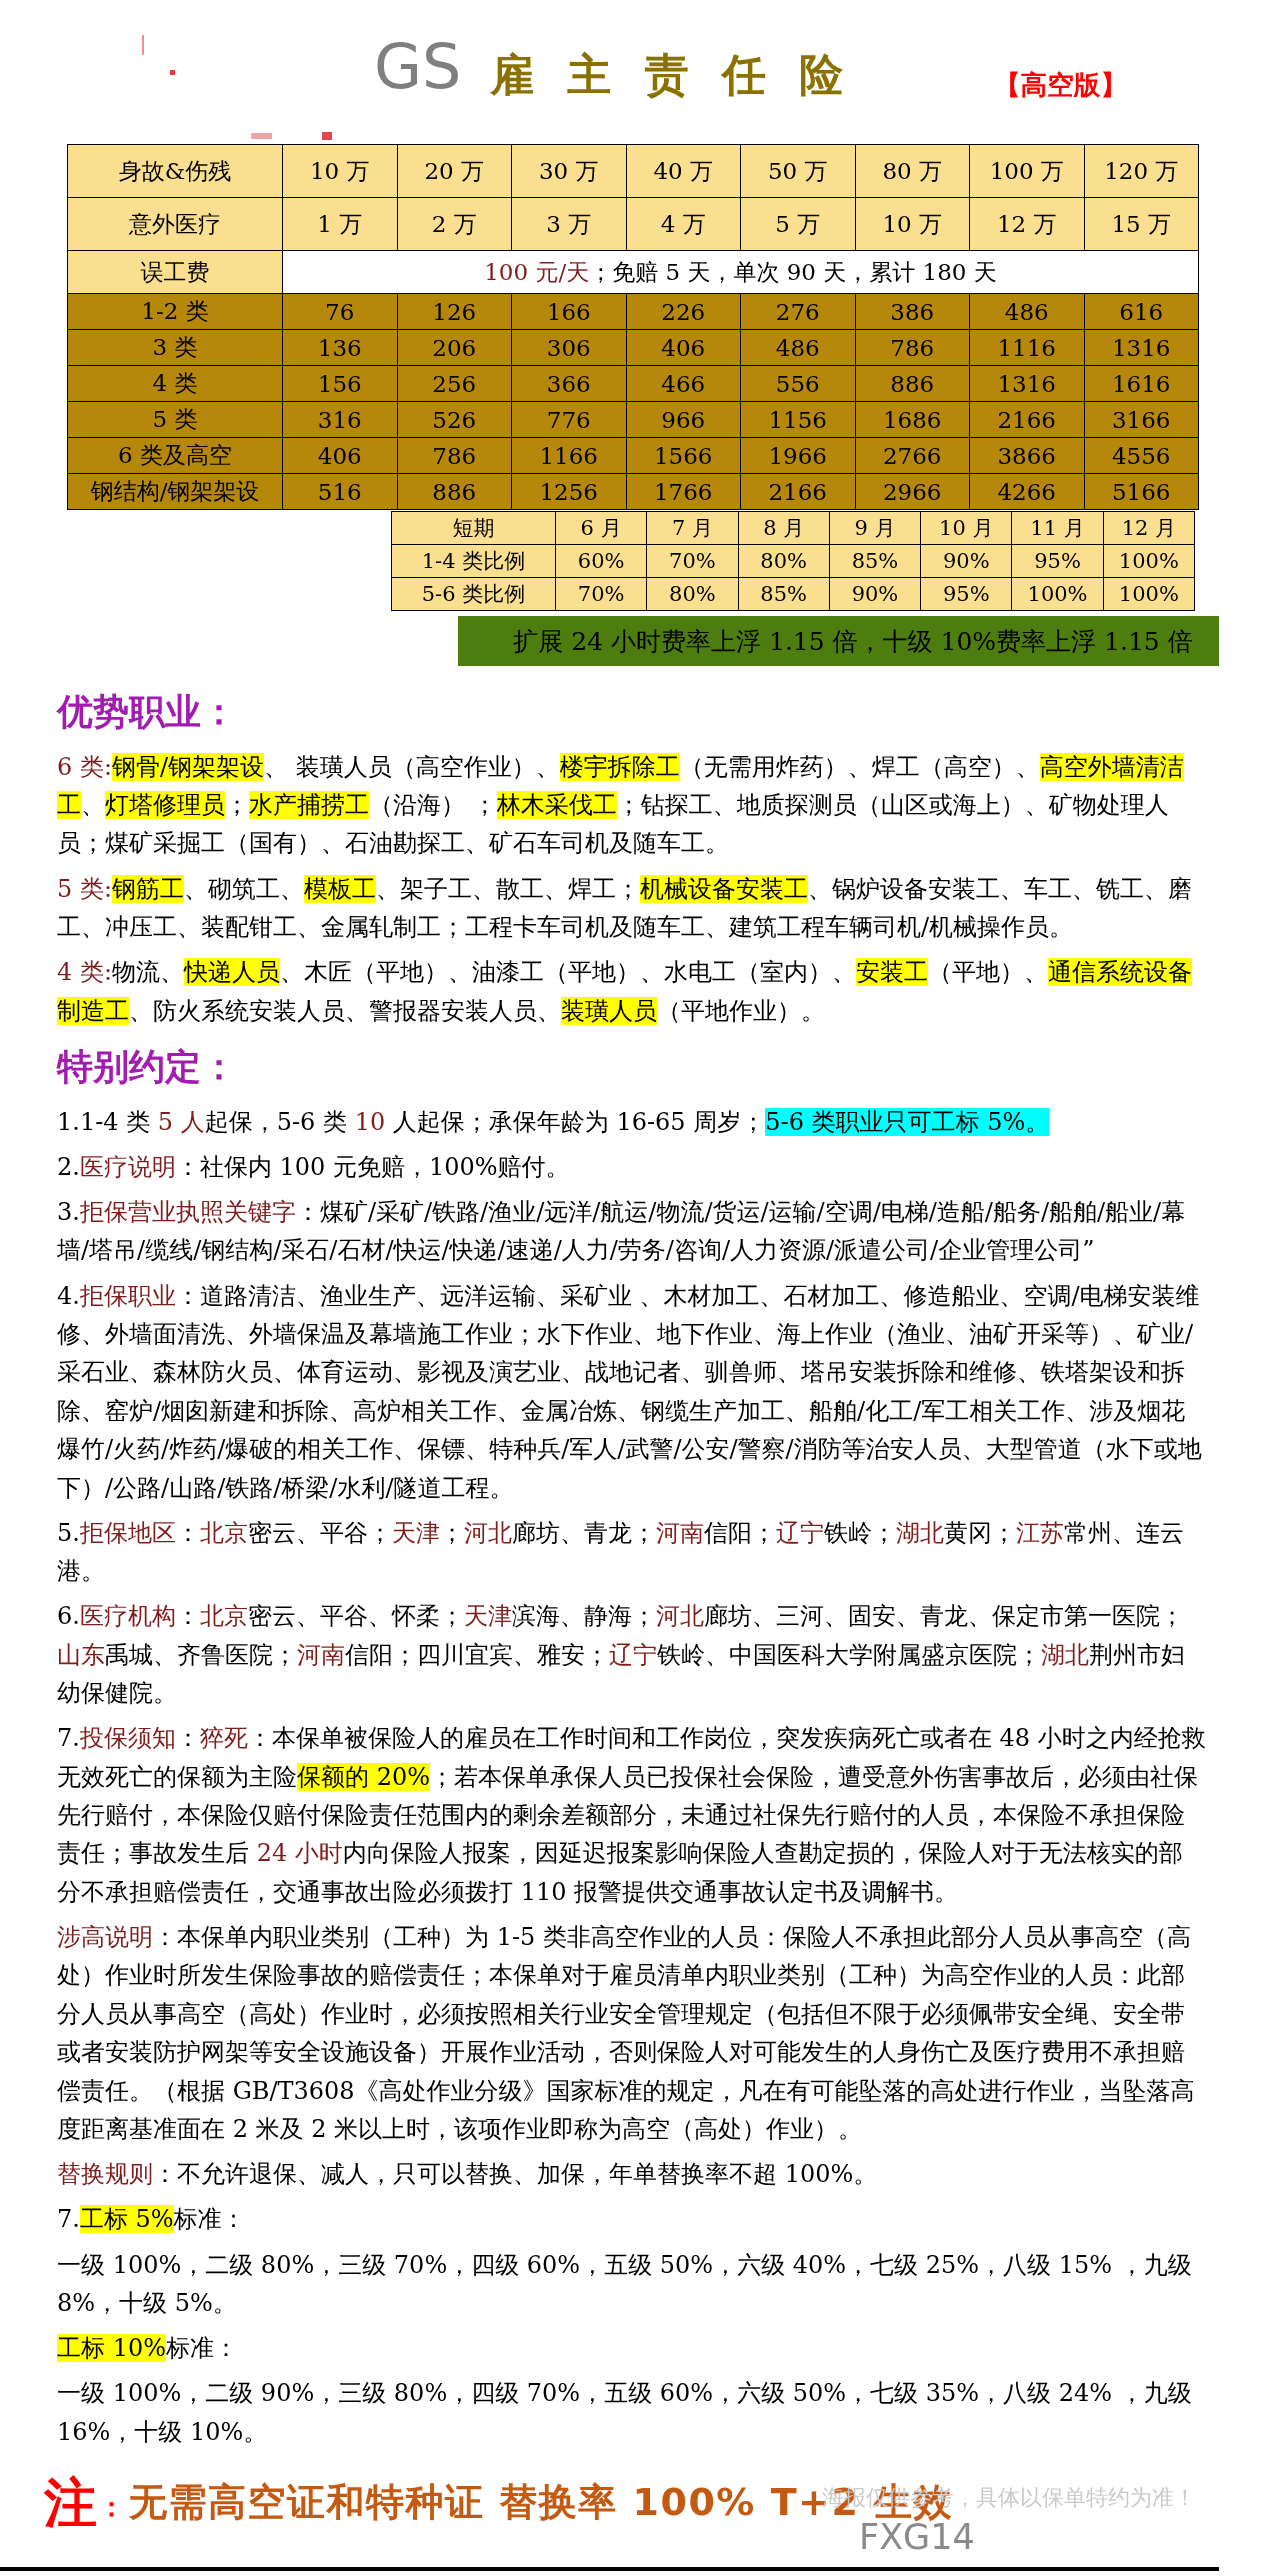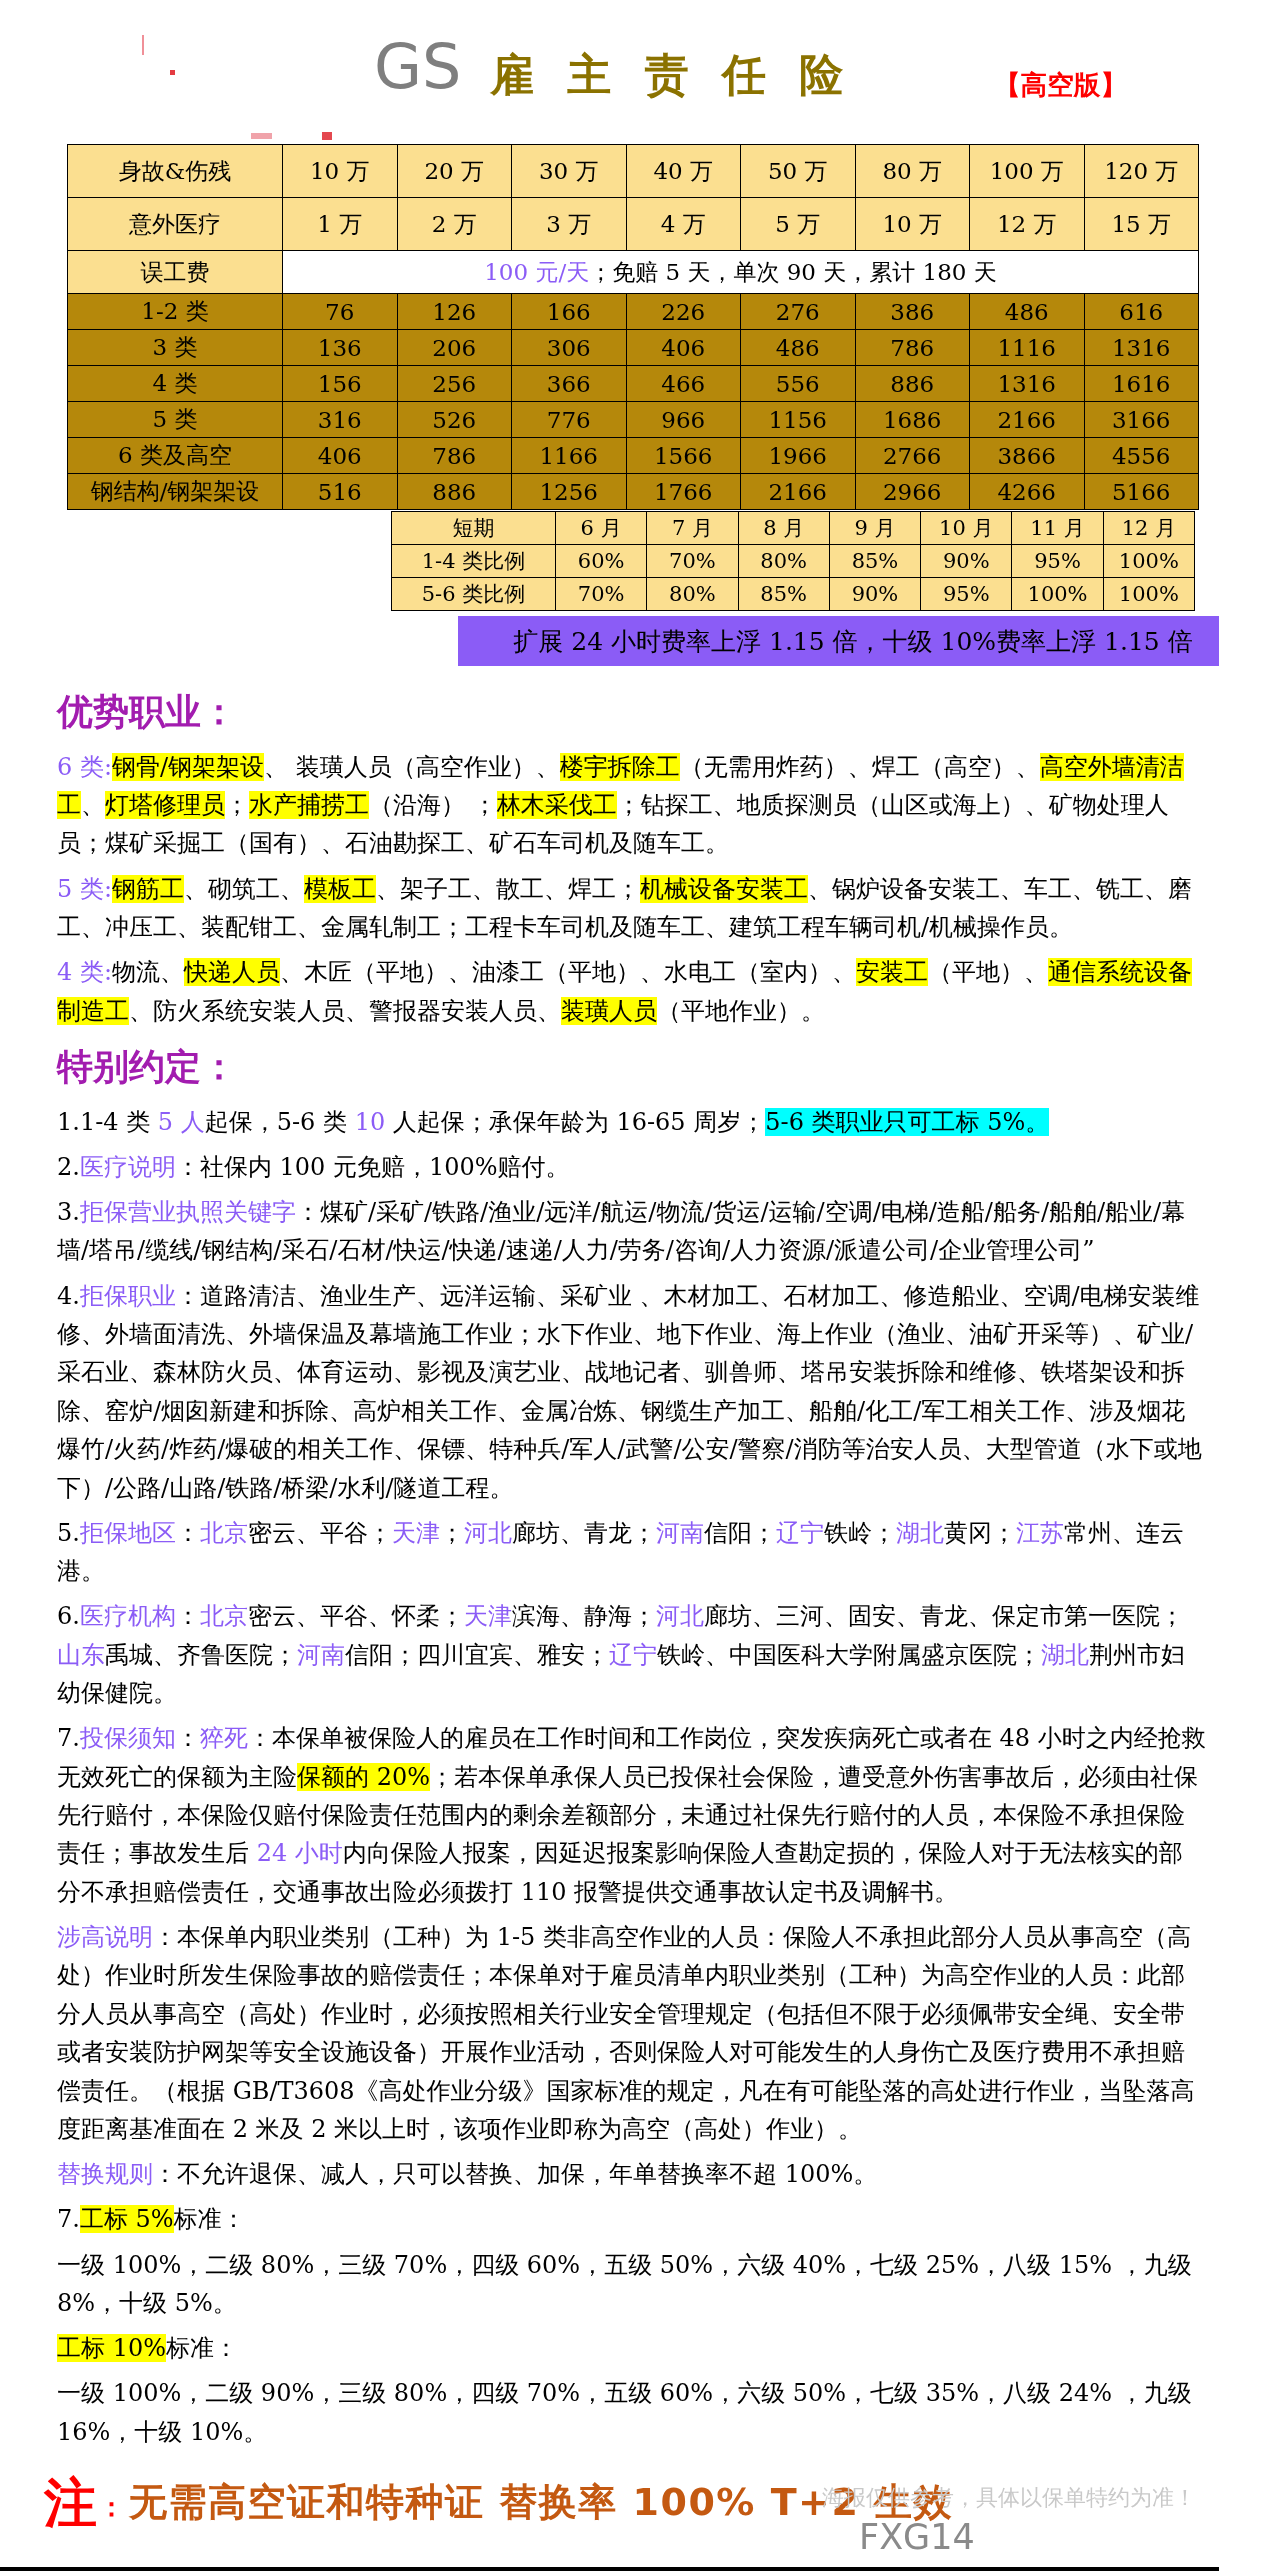--- a/index.html
+++ b/index.html
@@ -31,30 +31,30 @@
   .ptable tr.wage td.lbl{background:#fbdf90;}
   .ptable tr.wage td.wval{background:#ffffff;}
   .ptable tr.cls td{background:#b5880b;height:33px;}
 
   
   .stable{position:absolute;left:391px;top:511px;width:804px;text-align:center;font-size:21px;}
   .stable td{border:1.5px solid #000;background:#fbdf90;height:30px;overflow:hidden;}
   .stable td.lbl{width:161px;margin-left:10px;}
 
   
-  .banner{position:absolute;left:458px;top:616px;width:790px;height:50px;background:#8b5cf6;
+  .banner{position:absolute;left:458px;top:616px;width:790px;height:50px;background:#4d7c0f;
           display:flex;align-items:center;justify-content:center;font-size:25px;color:#000;white-space:nowrap;}
 
   
   .advantage{position:absolute;left:57px;top:688px;width:1149px;}
   .special{position:absolute;left:57px;top:1043px;width:1149px;}
   .sec-head{color:#a21caf;font-weight:bold;font-size:36px;margin:0 0 10.6px 0;}
   .para{font-size:24px;line-height:1.6;margin:0 0 6.8px 0;word-break:break-all;}
   .seg-plain{color:#000;}
-  .seg-red{color:#8b5cf6;}
+  .seg-red{color:#7f1d1d;}
   .seg-hl{background:#ffff00;}
   .seg-cyan{background:#00ffff;}
 
   
   .note{position:absolute;left:44px;top:2476px;display:flex;align-items:center;white-space:nowrap;}
   .note-prefix{font-size:53px;line-height:1;color:#fe0000;font-weight:bold;
                font-family:"DejaVu Sans","Liberation Sans",sans-serif;}
   .note-colon{font-size:26px;color:#fe0000;font-weight:bold;margin:10.6px 4.6px 0 1.5px;}
   .note-text{font-size:38px;color:#c45911;font-weight:bold;letter-spacing:1.5px;
              font-family:"DejaVu Sans","Liberation Sans",sans-serif;}

